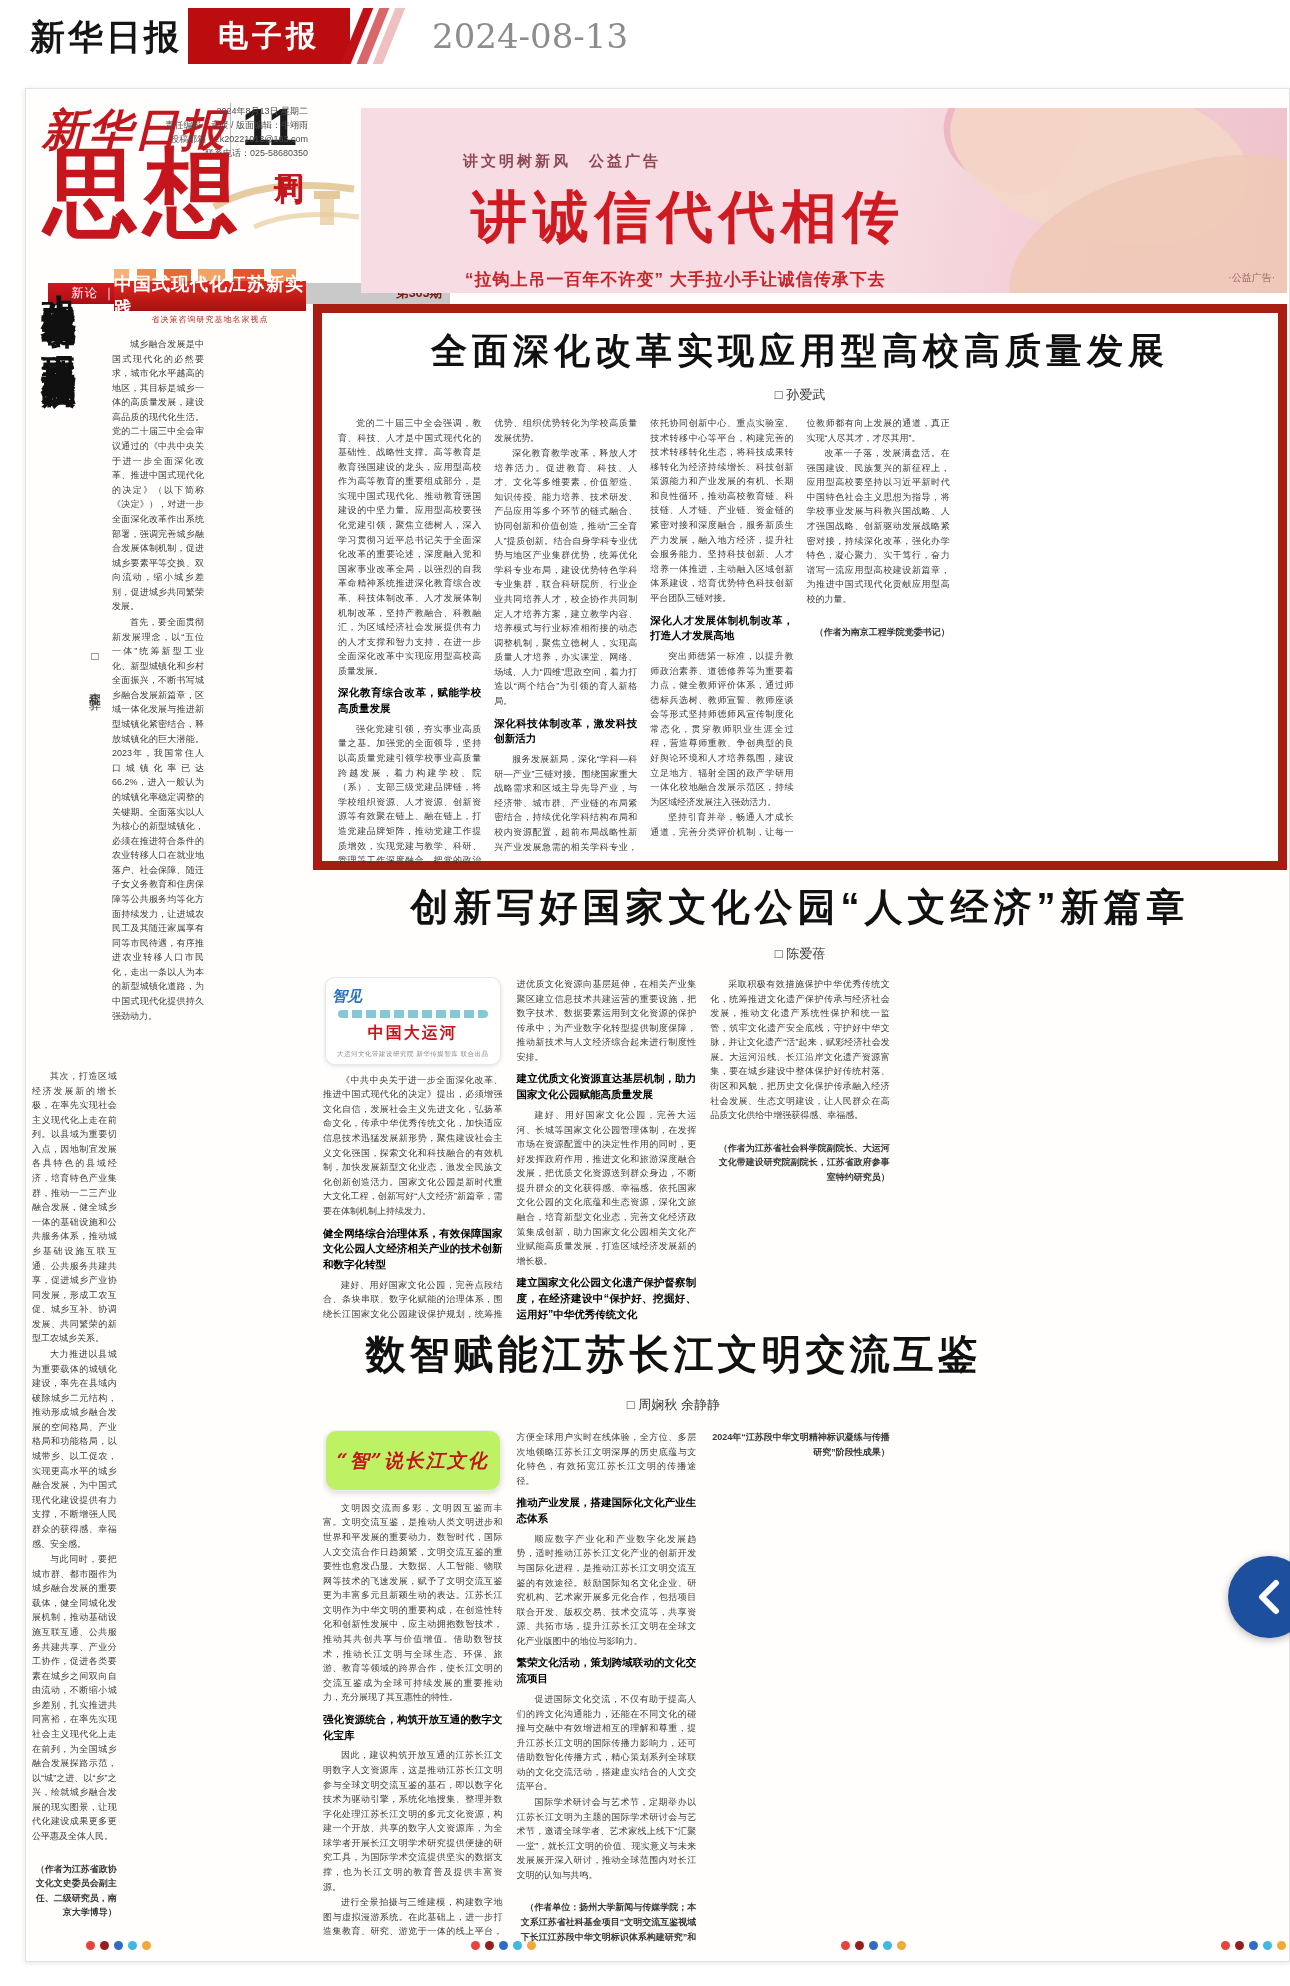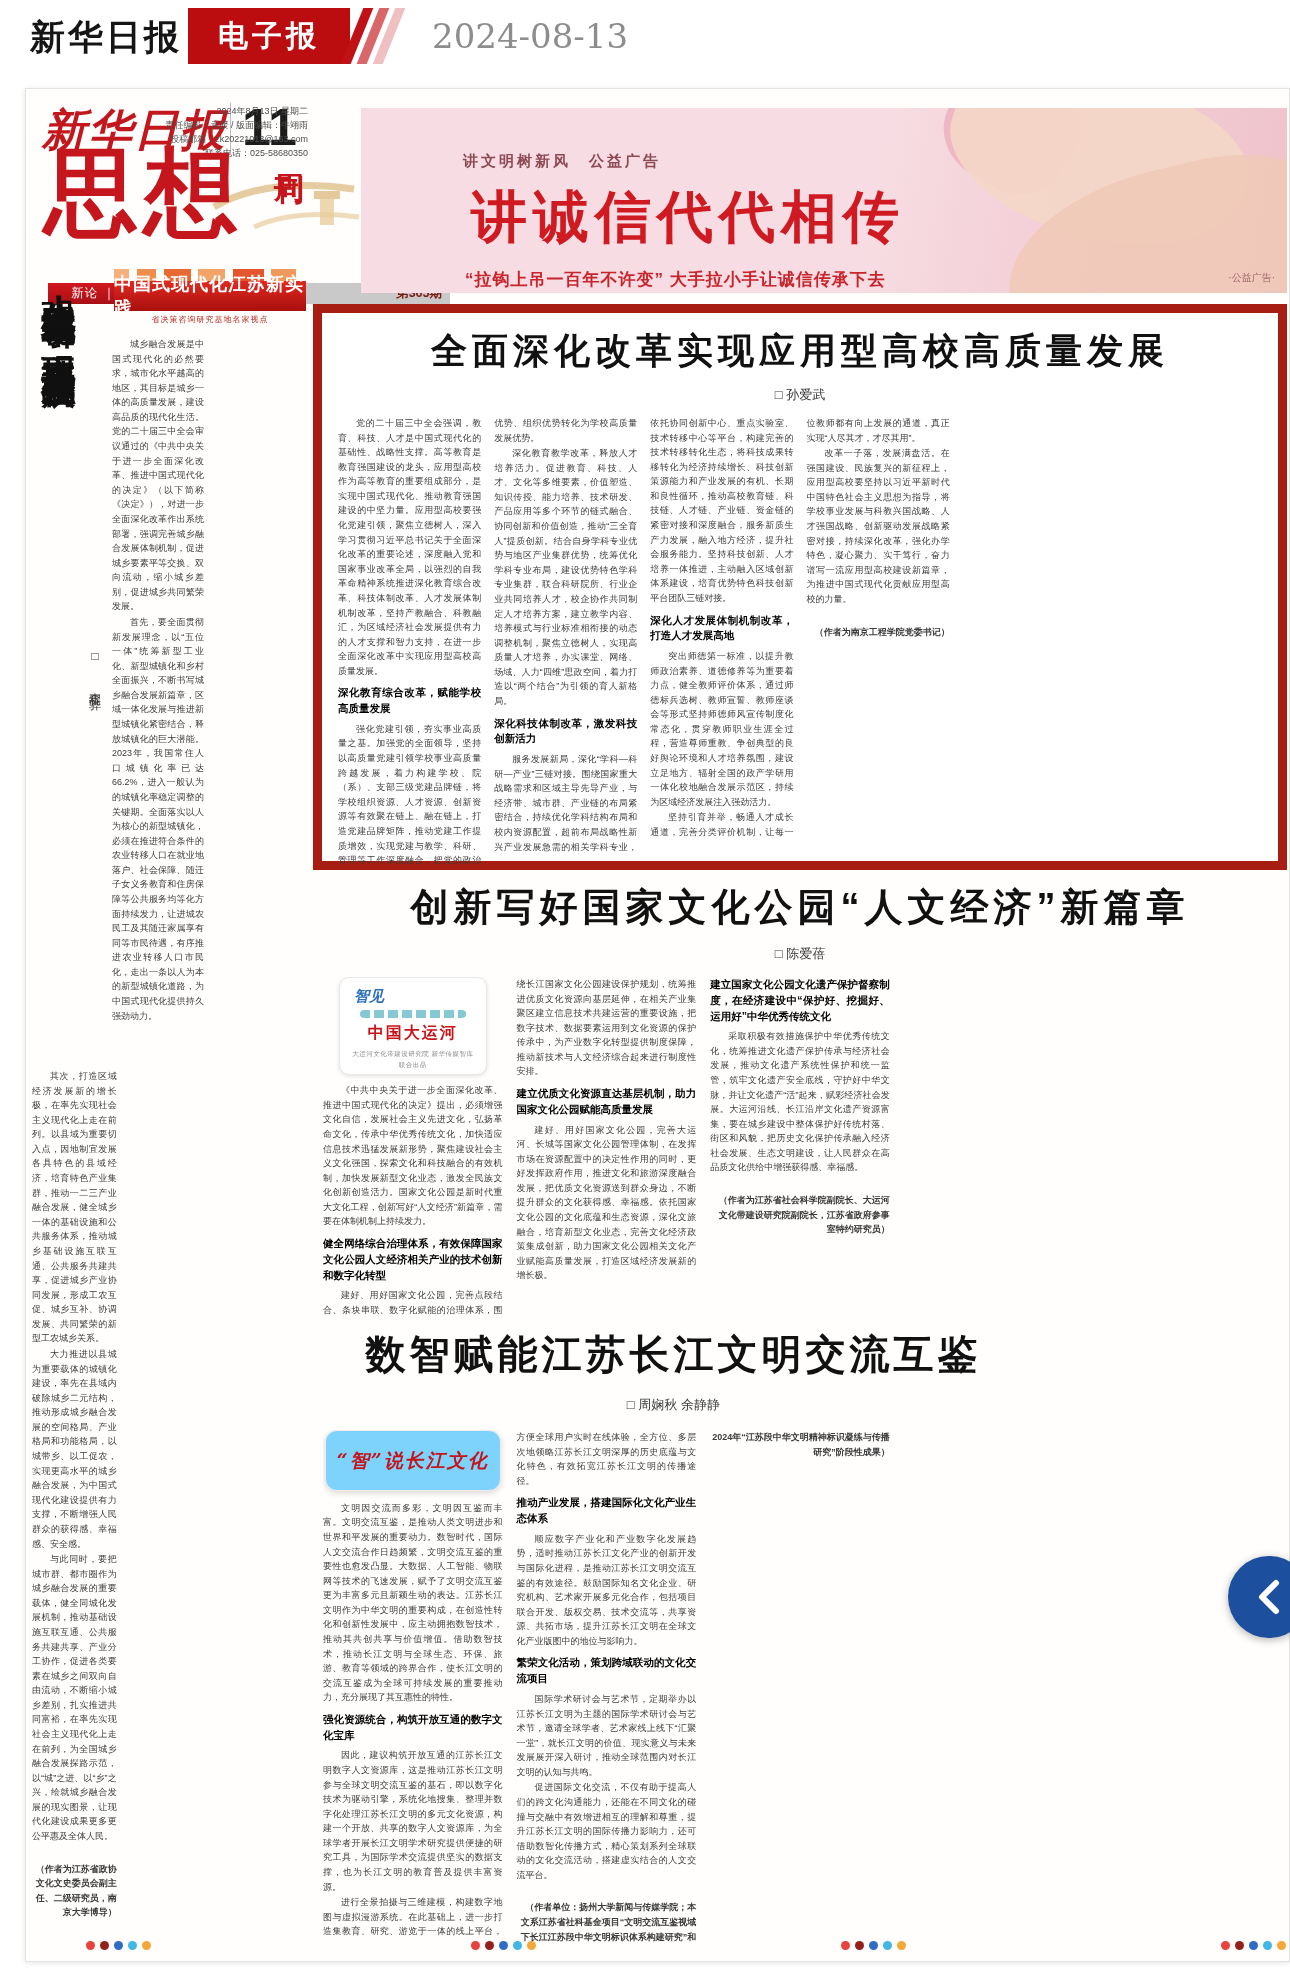--- a/index.html
+++ b/index.html
@@ -76,33 +76,33 @@
   .vbyline{position:absolute;left:60px;top:560px;writing-mode:vertical-rl;text-orientation:upright;
     font-size:12px;color:#333;letter-spacing:3px;}
   .left-top{position:absolute;left:86px;top:248px;width:194px;height:722px;columns:2;column-gap:10px;}
   .left-bottom{position:absolute;left:6px;top:980px;width:274px;height:858px;columns:3;column-gap:10px;}
   
   .mid{position:absolute;left:287px;top:787px;width:974px;height:437px;}
   .mid .headline{font-size:38px;margin-top:6px;}
   .mid .byline{margin-top:12px;}
   .mid-body{margin:14px 10px 0;height:346px;columns:5;column-gap:14px;}
   .logo-card{break-inside:avoid;background:#fff;border:1px solid #e8e8e8;border-radius:10px;
-    box-shadow:0 1px 4px rgba(0,0,0,.12);padding:6px 10px 4px;margin:0 16px 8px;text-align:center;}
+    box-shadow:0 1px 4px rgba(0,0,0,.12);padding:6px 2px 4px;margin:0 2px 8px;text-align:center;}
   .zj-script{font-family:"DejaVu Serif",serif;font-style:italic;font-weight:700;font-size:15px;color:#2c72b8;text-align:left;margin-left:4px;}
   .waves{height:8px;margin:2px 10px;background:
     repeating-linear-gradient(90deg,#35a3b5 0 10px,transparent 10px 14px);border-radius:4px;opacity:.6;}
   .canal{font-size:16px;font-weight:900;color:#c5151b;letter-spacing:2px;font-family:"DejaVu Serif",serif;}
   .logo-tag{font-size:6.5px;color:#8a8a8a;margin-top:3px;letter-spacing:.5px;}
   
   .bot{position:absolute;left:287px;top:1230px;width:974px;height:622px;}
   .bot-headwrap{width:74%;}
   .bot .headline{font-size:40px;margin-top:8px;letter-spacing:4px;text-align:center;}
   .bot .byline{margin-top:14px;}
   .bot-body{margin:16px 10px 0;height:520px;columns:5;column-gap:14px;}
-  .zhi-card{break-inside:avoid;background:#7dd3fc;border:1px solid #ececec;border-radius:12px;
+  .zhi-card{break-inside:avoid;background:#bef264;border:1px solid #ececec;border-radius:12px;
     box-shadow:0 2px 6px rgba(0,0,0,.15);padding:14px 6px;margin:0 2px 10px;text-align:center;}
   .zhi-text{font-family:"DejaVu Serif",serif;font-style:italic;font-weight:900;font-size:19px;color:#c5151b;letter-spacing:2px;}
   
   .dots{position:absolute;bottom:8px;height:12px;display:flex;gap:5px;}
   .dots i{display:block;width:9px;height:9px;border-radius:50%;}
   
   .fab{position:absolute;left:1228px;top:1556px;width:82px;height:82px;border-radius:50%;
     background:#1d4f9f;box-shadow:0 2px 8px rgba(0,0,0,.3);display:flex;align-items:center;justify-content:center;}
 </style>
 </head>
@@ -225,22 +225,22 @@
       <div class="zhi-card">
         <div class="zhi-text">“智”说长江文化</div>
       </div>
     <p class="para">文明因交流而多彩，文明因互鉴而丰富。文明交流互鉴，是推动人类文明进步和世界和平发展的重要动力。数智时代，国际人文交流合作日趋频繁，文明交流互鉴的重要性也愈发凸显。大数据、人工智能、物联网等技术的飞速发展，赋予了文明交流互鉴更为丰富多元且新颖生动的表达。江苏长江文明作为中华文明的重要构成，在创造性转化和创新性发展中，应主动拥抱数智技术，推动其共创共享与价值增值。借助数智技术，推动长江文明与全球生态、环保、旅游、教育等领域的跨界合作，使长江文明的交流互鉴成为全球可持续发展的重要推动力，充分展现了其互惠性的特性。</p>
         <p class="sub">强化资源统合，构筑开放互通的数字文化宝库</p>
         <p class="para">因此，建议构筑开放互通的江苏长江文明数字人文资源库，这是推动江苏长江文明参与全球文明交流互鉴的基石，即以数字化技术为驱动引擎，系统化地搜集、整理并数字化处理江苏长江文明的多元文化资源，构建一个开放、共享的数字人文资源库，为全球学者开展长江文明学术研究提供便捷的研究工具，为国际学术交流提供坚实的数据支撑，也为长江文明的教育普及提供丰富资源。</p>
         <p class="para">进行全景拍摄与三维建模，构建数字地图与虚拟漫游系统。在此基础上，进一步打造集教育、研究、游览于一体的线上平台，方便全球用户实时在线体验，全方位、多层次地领略江苏长江文明深厚的历史底蕴与文化特色，有效拓宽江苏长江文明的传播途径。</p>
         <p class="sub">推动产业发展，搭建国际化文化产业生态体系</p>
         <p class="para">顺应数字产业化和产业数字化发展趋势，适时推动江苏长江文化产业的创新开发与国际化进程，是推动江苏长江文明交流互鉴的有效途径。鼓励国际知名文化企业、研究机构、艺术家开展多元化合作，包括项目联合开发、版权交易、技术交流等，共享资源、共拓市场，提升江苏长江文明在全球文化产业版图中的地位与影响力。</p>
         <p class="sub">繁荣文化活动，策划跨域联动的文化交流项目</p>
+        <p class="para">促进国际文化交流，不仅有助于提高人们的跨文化沟通能力，还能在不同文化的碰撞与交融中有效增进相互的理解和尊重，提升江苏长江文明的国际传播力影响力，还可借助数智化传播方式，精心策划系列全球联动的文化交流活动，搭建虚实结合的人文交流平台。</p>
         <p class="para">国际学术研讨会与艺术节，定期举办以江苏长江文明为主题的国际学术研讨会与艺术节，邀请全球学者、艺术家线上线下“汇聚一堂”，就长江文明的价值、现实意义与未来发展展开深入研讨，推动全球范围内对长江文明的认知与共鸣。</p>
-        <p class="para">促进国际文化交流，不仅有助于提高人们的跨文化沟通能力，还能在不同文化的碰撞与交融中有效增进相互的理解和尊重，提升江苏长江文明的国际传播力影响力，还可借助数智化传播方式，精心策划系列全球联动的文化交流活动，搭建虚实结合的人文交流平台。</p>
         <p class="sign">（作者单位：扬州大学新闻与传媒学院；本文系江苏省社科基金项目“文明交流互鉴视域下长江江苏段中华文明标识体系构建研究”和2024年“江苏段中华文明精神标识凝练与传播研究”阶段性成果）</p>
       </div>
   </div>
 
   <div class="dots" style="left:60px;">
       <i style="background: rgb(232, 66, 61);"></i>
       <i style="background: rgb(147, 32, 28);"></i>
       <i style="background: rgb(47, 108, 196);"></i>
       <i style="background: rgb(65, 184, 227);"></i>
       <i style="background: rgb(242, 169, 59);"></i>

